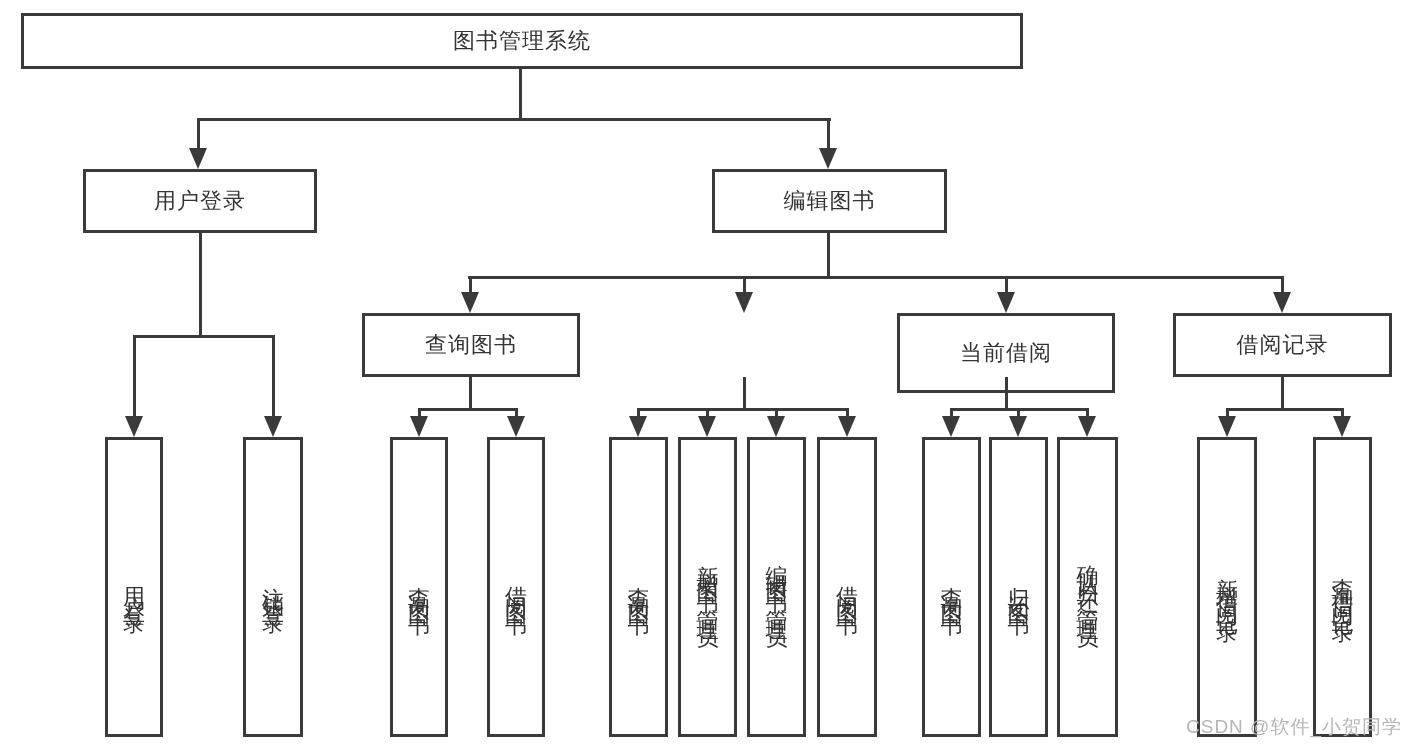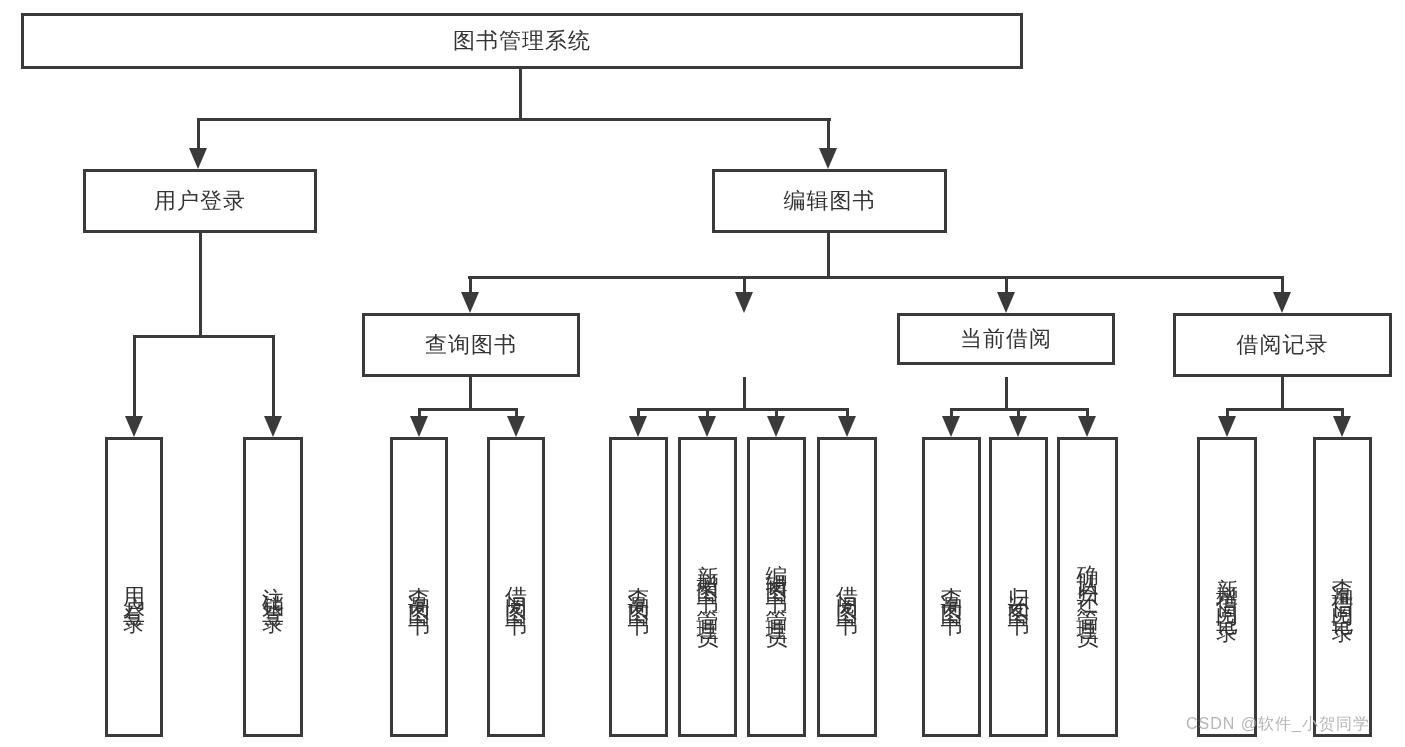--- a/index.html
+++ b/index.html
@@ -27,35 +27,35 @@
   }
   .hl{position:absolute;height:3px;background:var(--line);}
   .vl{position:absolute;width:3px;background:var(--line);}
   .tri{
     position:absolute;width:0;height:0;
     border-left:9px solid transparent;border-right:9px solid transparent;
     border-top:21px solid var(--line);
   }
   .watermark{
     position:absolute;left:1186px;top:714px;
-    font-size:16px;color:var(--wm);letter-spacing:1px;white-space:nowrap;
+    font-size:19px;color:var(--wm);letter-spacing:1px;white-space:nowrap;
   }
 </style>
 </head>
 <body>
 
 <div class="canvas">
 
   <div class="box h" style="left:21px;top:13px;width:1002px;height:56px;">图书管理系统</div>
 
   <div class="box h" style="left:83px;top:169px;width:234px;height:64px;">用户登录</div>
   <div class="box h" style="left:712px;top:169px;width:235px;height:64px;">编辑图书</div>
 
   <div class="box h" style="left:362px;top:313px;width:218px;height:64px;">查询图书</div>
-  <div class="box h" style="left:897px;top:313px;width:218px;height:52px;">当前借阅</div>
+  <div class="box h" style="left:897px;top:313px;width:218px;height:80px;">当前借阅</div>
   <div class="box h" style="left:1173px;top:313px;width:219px;height:64px;">借阅记录</div>
 
   <div class="box v" style="left:105px;top:437px;width:58px;height:300px;">用户登录</div>
   <div class="box v" style="left:243px;top:437px;width:60px;height:300px;">注销登录</div>
 
   <div class="box v" style="left:390px;top:437px;width:58px;height:300px;">查询图书</div>
   <div class="box v" style="left:487px;top:437px;width:58px;height:300px;">借阅图书</div>
 
   <div class="box v" style="left:609px;top:437px;width:59px;height:300px;">查询图书</div>
   <div class="box v" style="left:678px;top:437px;width:59px;height:300px;">新增图书（管理员）</div>

